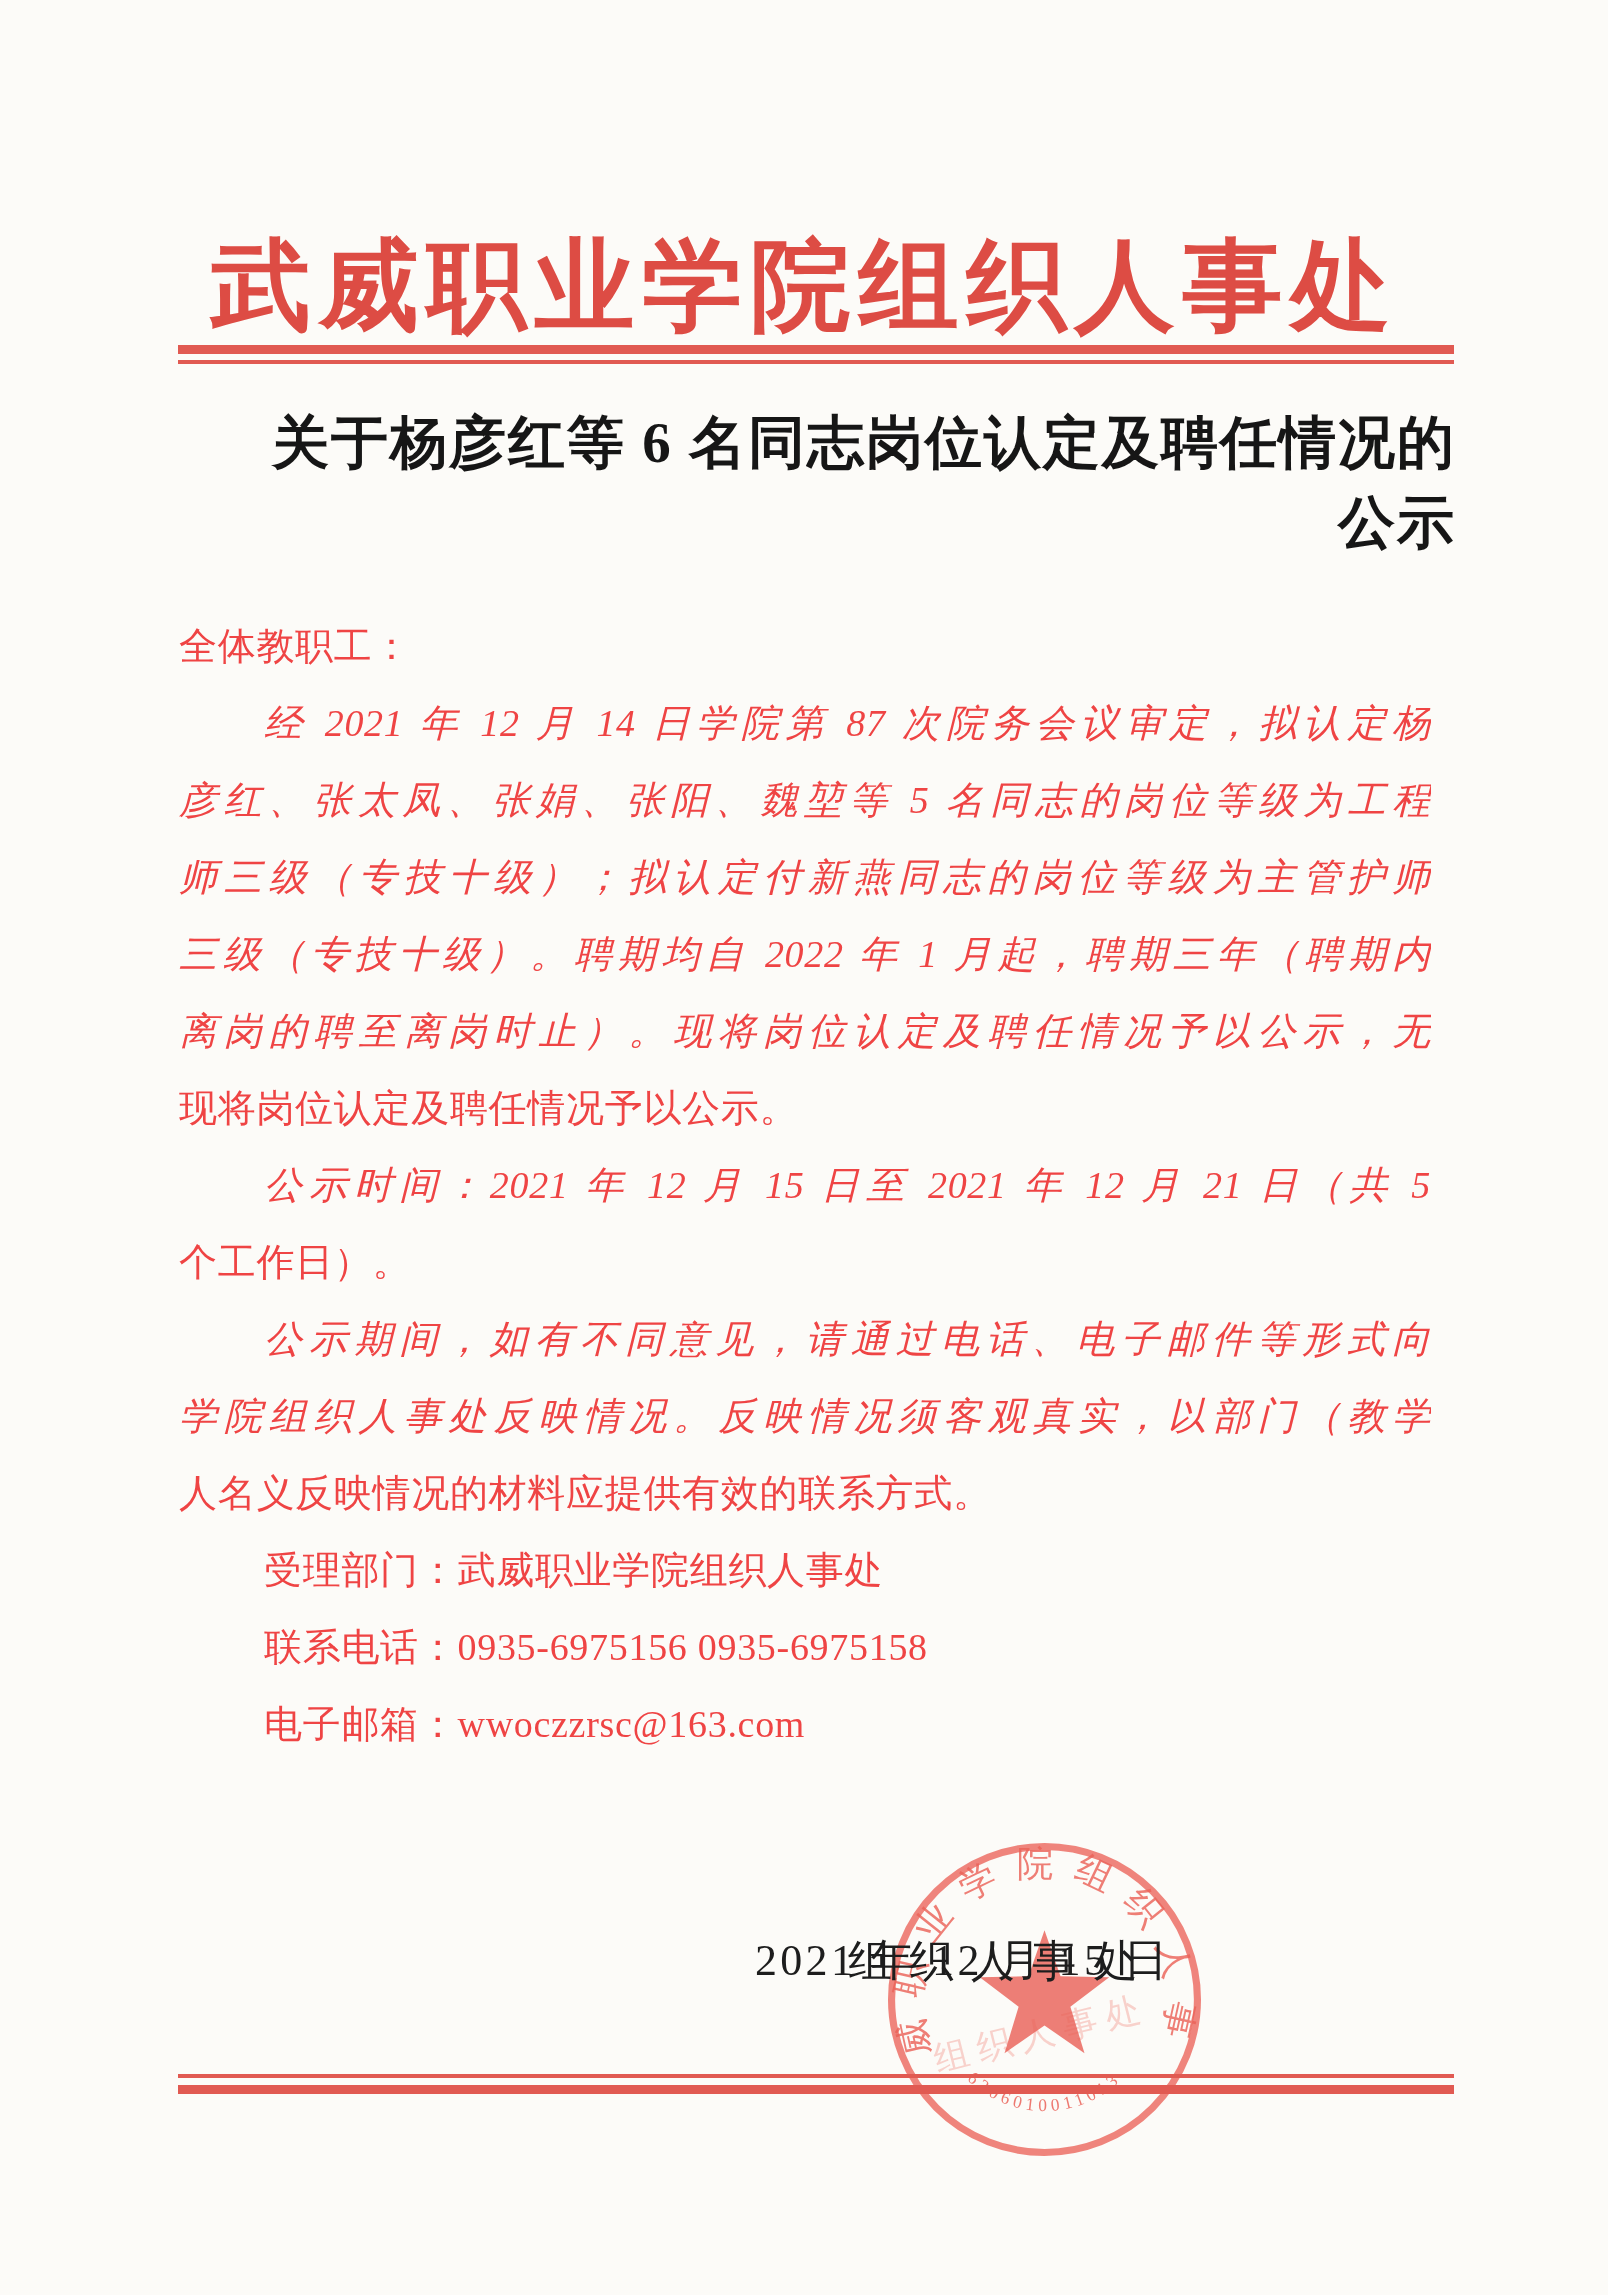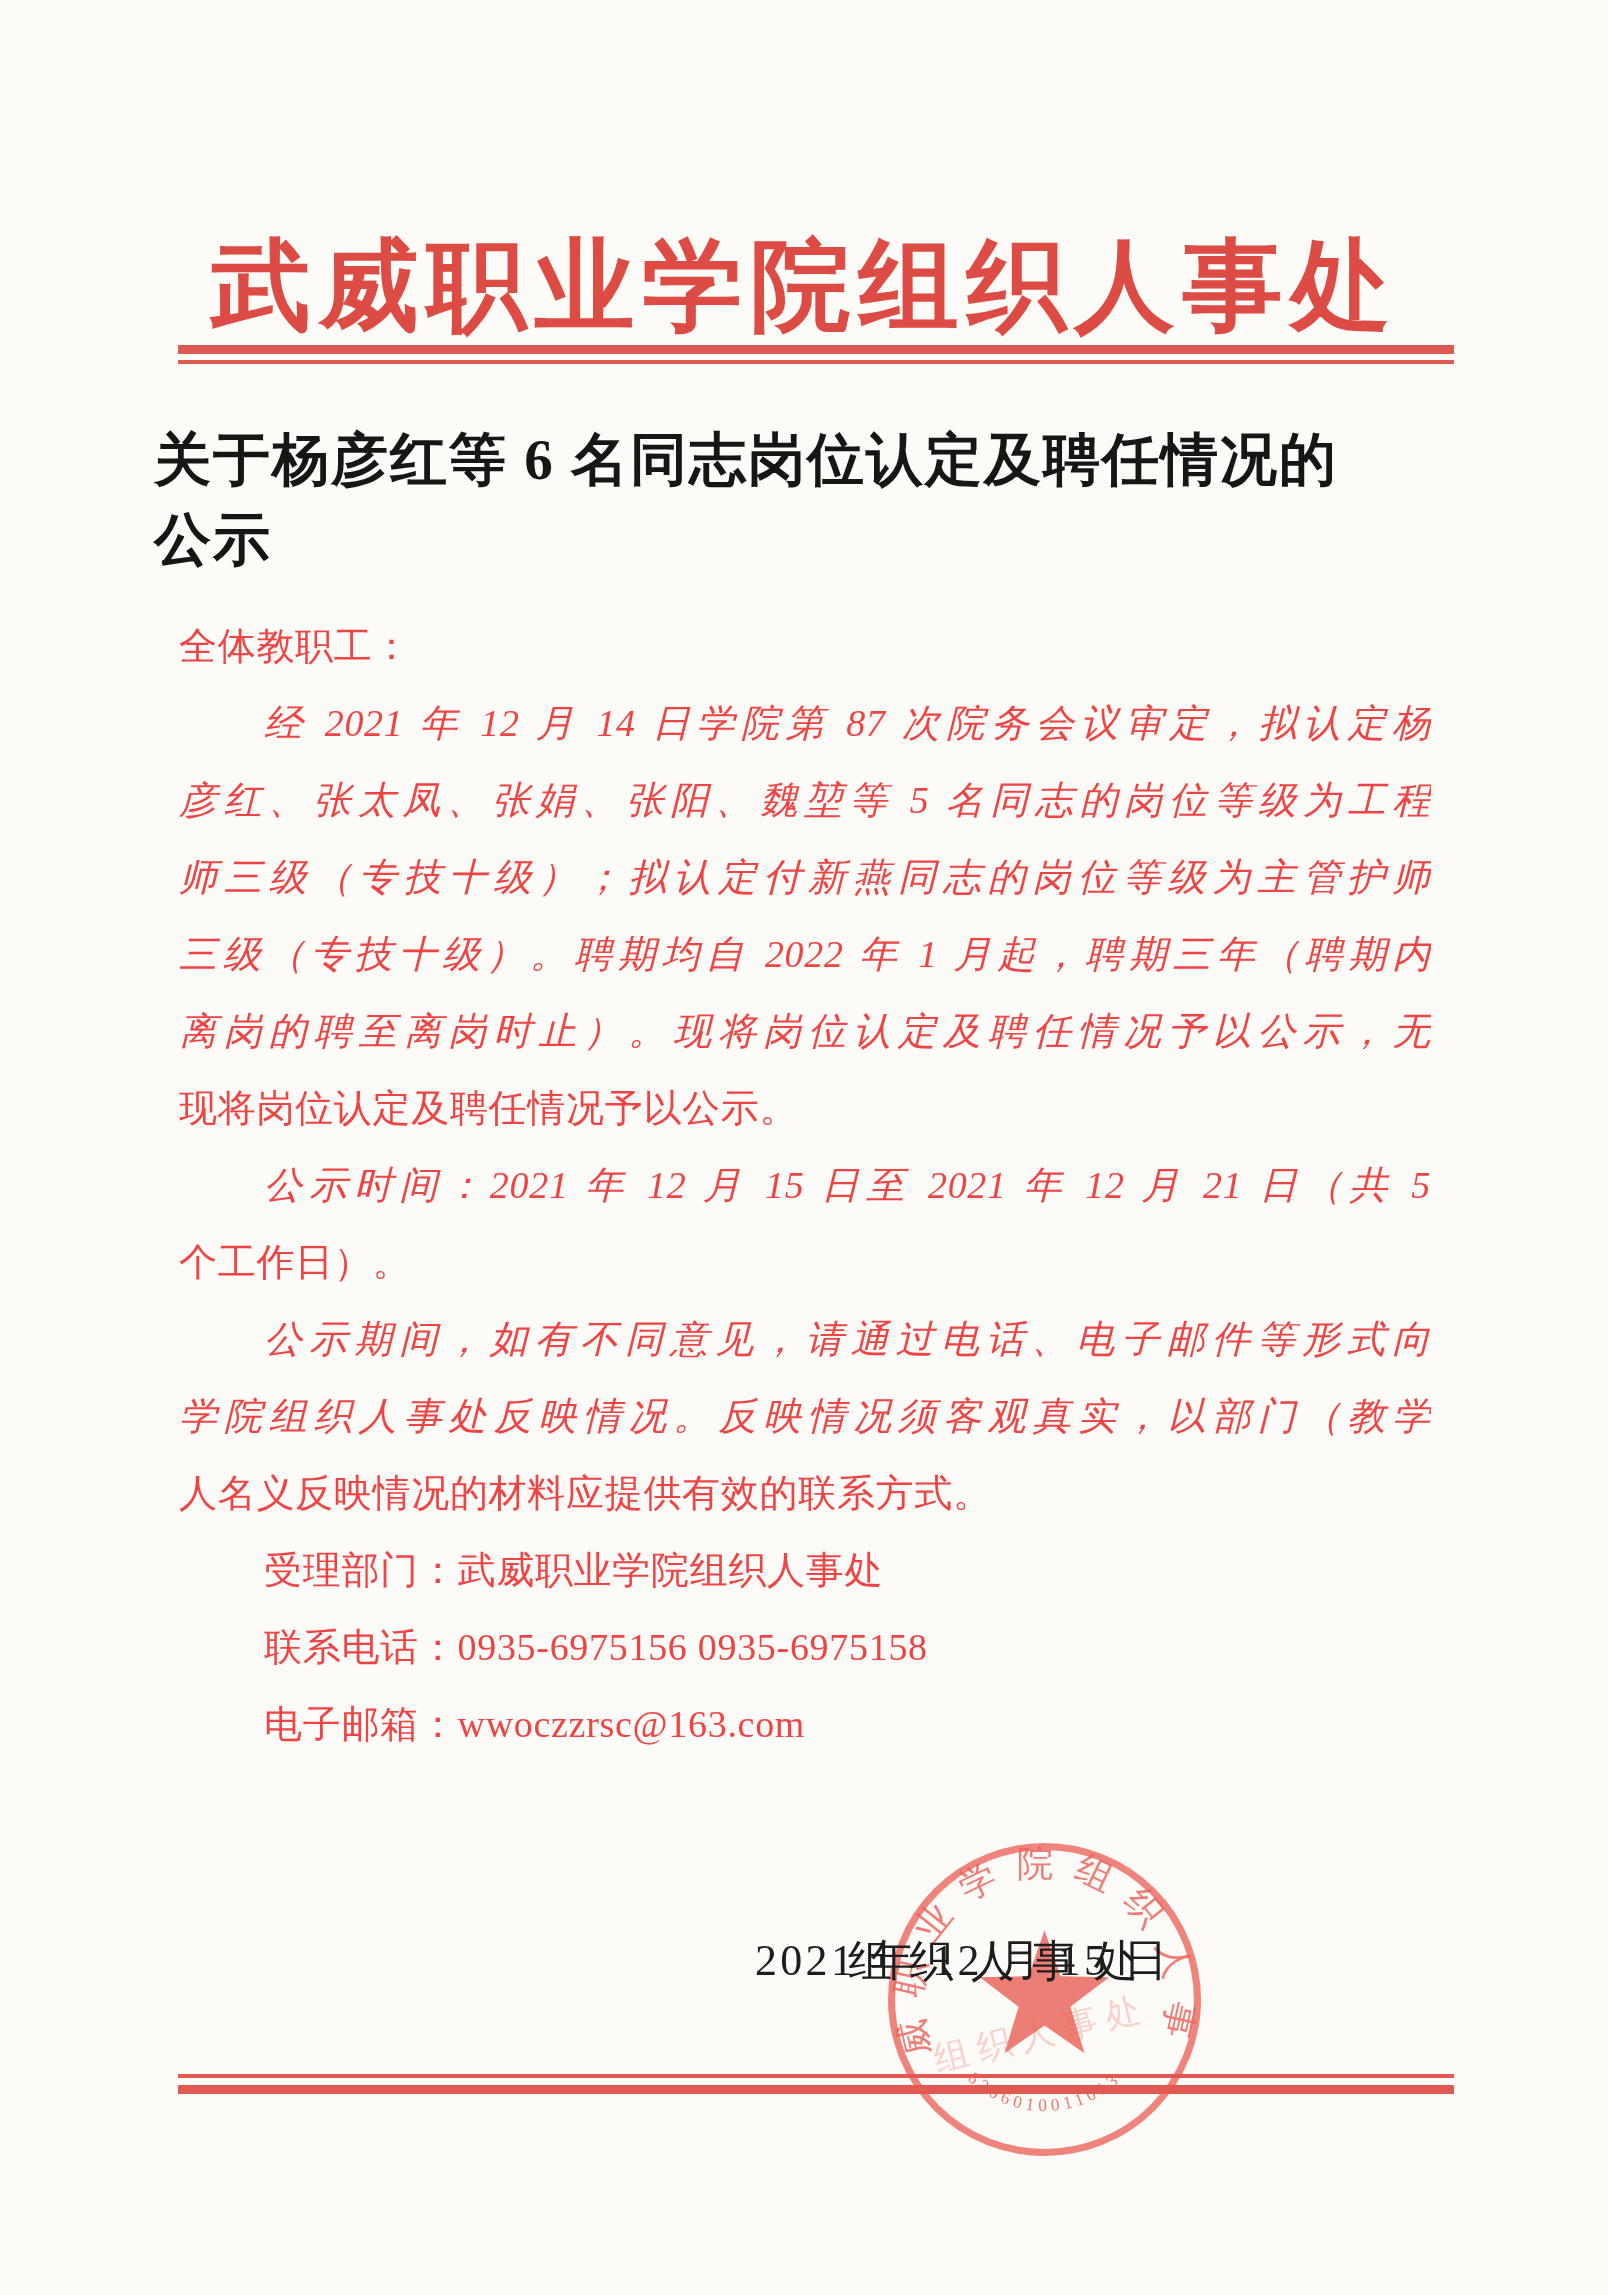--- a/index.html
+++ b/index.html
@@ -18,22 +18,22 @@
     font-size:100px;font-weight:bold;
     letter-spacing:8px;
     color:#dd4c44;
     white-space:nowrap;
   }
   .rule{position:absolute;left:178px;width:1276px;background:#e15a52;}
   .rule-thick-top{top:345px;height:8.7px;}
   .rule-thin-top{top:360px;height:4px;}
   
   .doc-title{
-    position:absolute;top:420px;left:154px;width:1302px;
-    text-align:left;color:#161616;
+    position:absolute;top:403px;left:154px;width:1302px;
+    text-align:right;color:#161616;
     font-size:57px;line-height:80px;font-weight:bold;
     letter-spacing:2px;
   }
   
   .body-text{
     position:absolute;top:608px;left:179px;width:1252px;
     font-size:38px;line-height:77px;color:#ef4444;
     letter-spacing:0.7px;
   }
   .line{height:77px;white-space:nowrap;}

